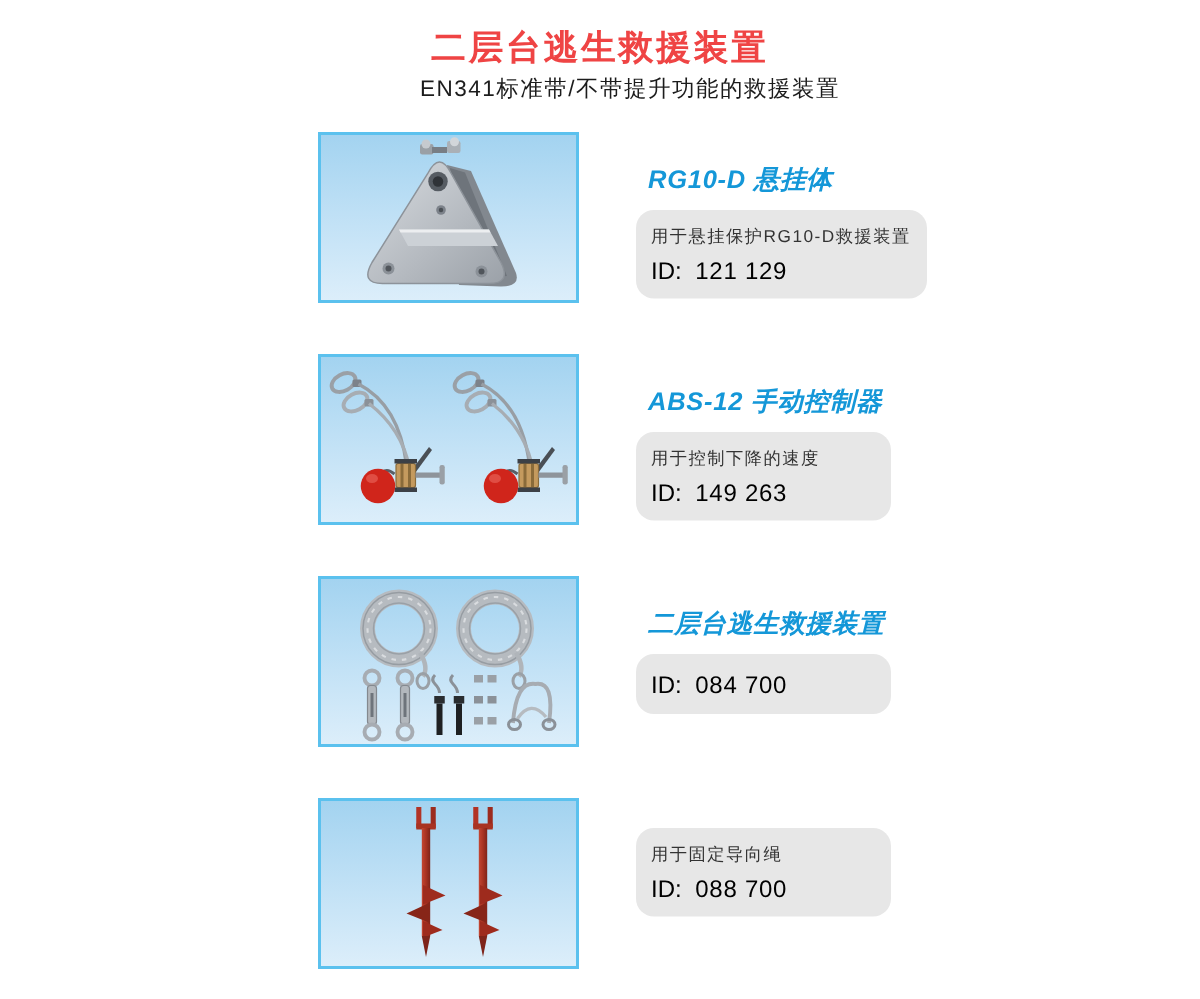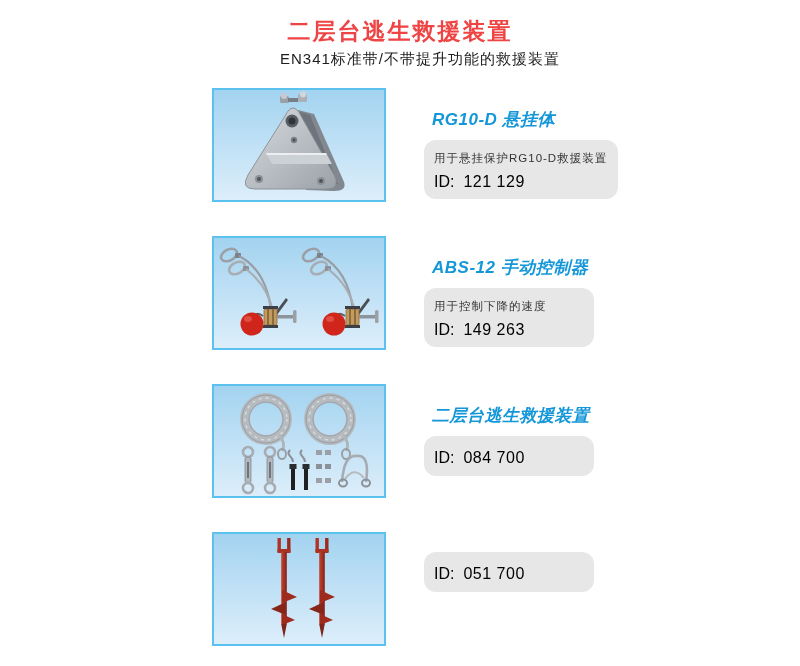--- a/index.html
+++ b/index.html
@@ -213,19 +213,20 @@
 
               <path d="M-2.8,86 L2.8,86 L0,100 Z" fill="#7e241a"></path>
             </g>
           </defs>
           <use href="#anchor" x="70" y="4"></use>
           <use href="#anchor" x="108" y="4"></use>
         </svg>
       </div>
       <div class="product-info">
         <div class="product-card">
-          <div class="product-id"><span>ID:</span><span class="id-value">051 700</span></div>
+          <div class="product-desc">用于固定导向绳</div>
+          <div class="product-id"><span>ID:</span><span class="id-value">088 700</span></div>
         </div>
       </div>
     </div>
 
   </div>
 </div>
 
 </body></html>

